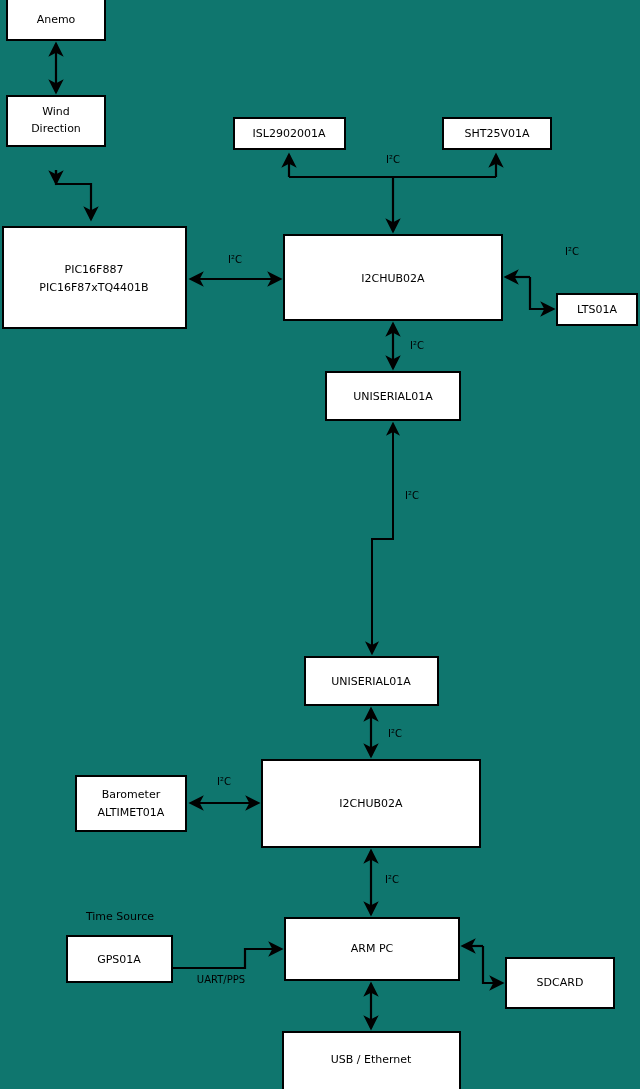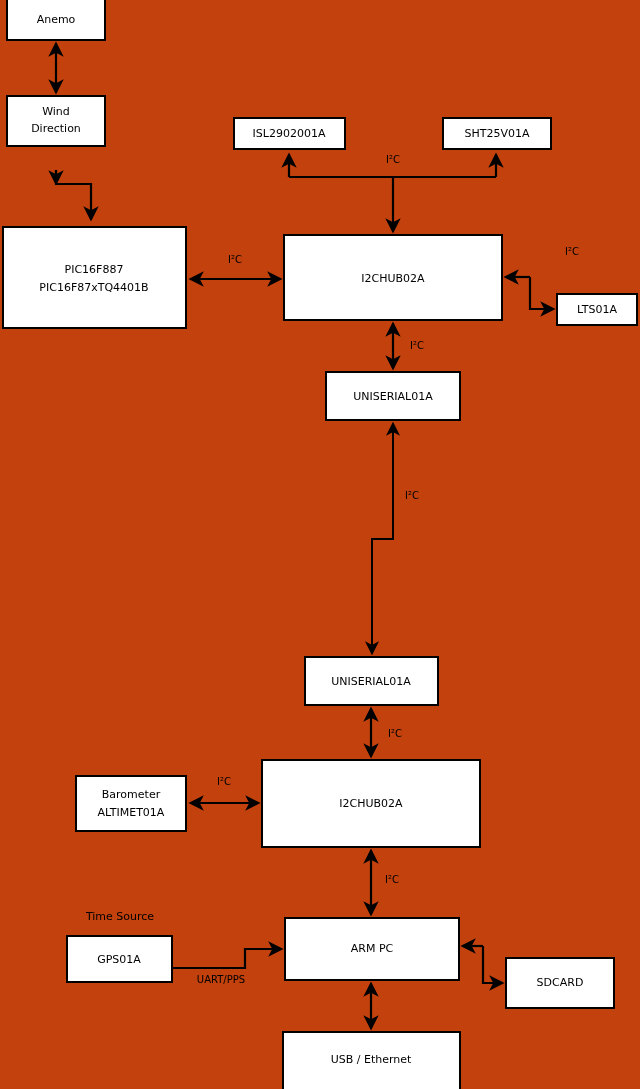--- a/index.html
+++ b/index.html
@@ -11,21 +11,21 @@
   body {
     width: 640px;
     height: 1089px;
     font-family: "DejaVu Sans", sans-serif;
     overflow: hidden;
   }
   #diagram-root {
     position: relative;
     width: 640px;
     height: 1089px;
-    background: #c2410c;
+    background: #0f766e;
   }
   svg#diagram-svg {
     position: absolute;
     top: 0;
     left: 0;
     width: 640px;
     height: 1089px;
   }
   .node-box {
     fill: #ffffff;

